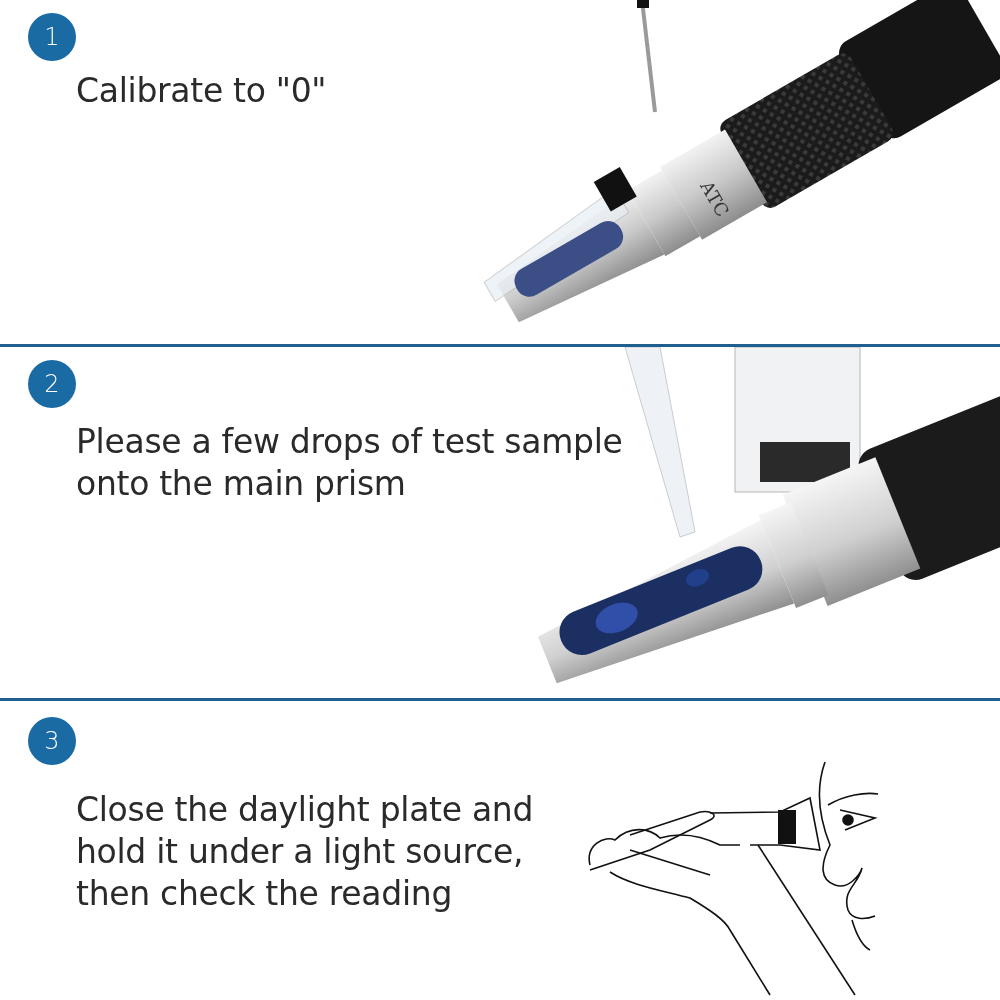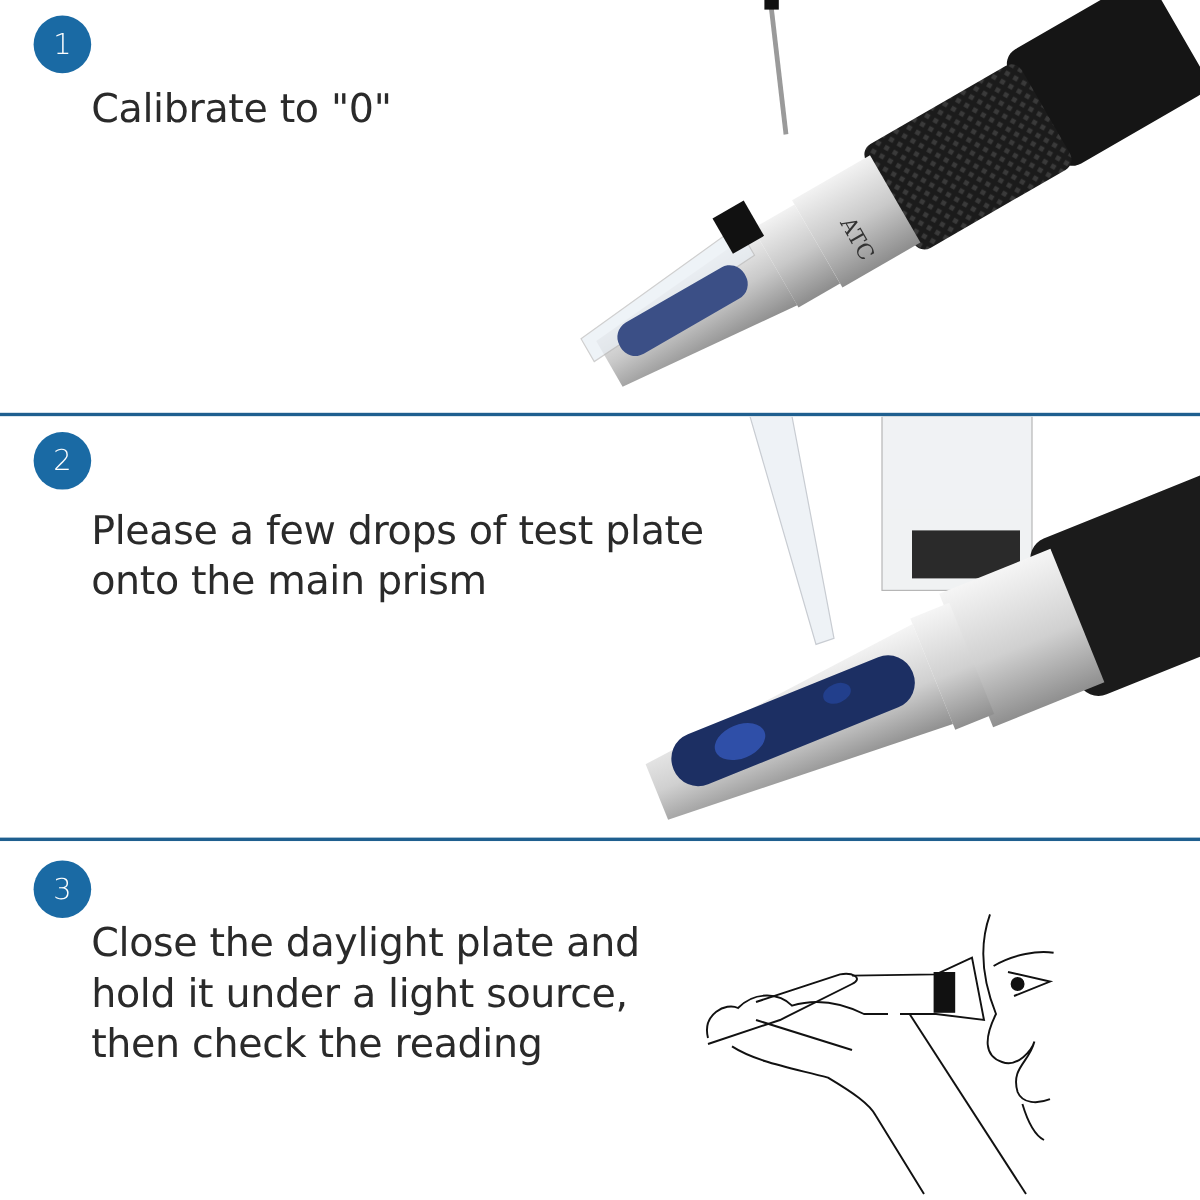--- a/index.html
+++ b/index.html
@@ -48,21 +48,21 @@
     </g>
 
     <line x1="212" y1="0" x2="225" y2="112" stroke="#9a9a9a" stroke-width="4"></line>
     <rect x="207" y="0" width="12" height="8" fill="#111"></rect>
   </svg>
 </div>
 <div class="divider d1" style="background:#1f5f8f;"></div>
 
 <div class="panel p2">
   <div class="badge" style="left:28px;top:13px;background:#1a6aa4;">2</div>
-  <div class="step-text" style="top:74px;">Please a few drops of test plate
+  <div class="step-text" style="top:74px;">Please a few drops of test sample
 onto the main prism</div>
 
   <svg class="illus" style="left:520px;top:0;" width="480" height="351" viewBox="0 0 480 351">
     <defs>
       <linearGradient id="silver2" x1="0" y1="0" x2="0" y2="1">
         <stop offset="0" stop-color="#f5f5f5"></stop>
         <stop offset="0.55" stop-color="#d0d0d0"></stop>
         <stop offset="1" stop-color="#8f8f8f"></stop>
       </linearGradient>
     </defs>
@@ -80,21 +80,21 @@
       <rect x="40" y="190" width="215" height="45" rx="22" fill="#1c2f63"></rect>
       <ellipse cx="100" cy="212" rx="22" ry="14" fill="#2f4fa8"></ellipse>
       <ellipse cx="190" cy="205" rx="12" ry="8" fill="#223f8c"></ellipse>
     </g>
   </svg>
 </div>
 <div class="divider d2" style="background:#1f5f8f;"></div>
 
 <div class="panel p3">
   <div class="badge" style="left:28px;top:16px;background:#1a6aa4;">3</div>
-  <div class="step-text" style="top:64px;">Close the daylight plate and
+  <div class="step-text" style="top:88px;">Close the daylight plate and
 hold it under a light source,
 then check the reading</div>
 
   <svg class="illus" style="left:570px;top:49px;" width="330" height="250" viewBox="0 0 330 250" fill="none" stroke="#111" stroke-width="1.6">
 
     <path d="M140,63 L210,62 L240,48 L250,100 L210,95 L180,95"></path>
     <rect x="208" y="60" width="18" height="34" fill="#111" stroke="none"></rect>
 
     <path d="M255,12 C245,40 250,70 260,95 C250,115 250,130 265,135 C278,140 290,125 292,118 C288,135 272,140 278,160 C282,170 295,170 305,166"></path>
     <path d="M258,55 C275,45 295,42 308,44"></path>

